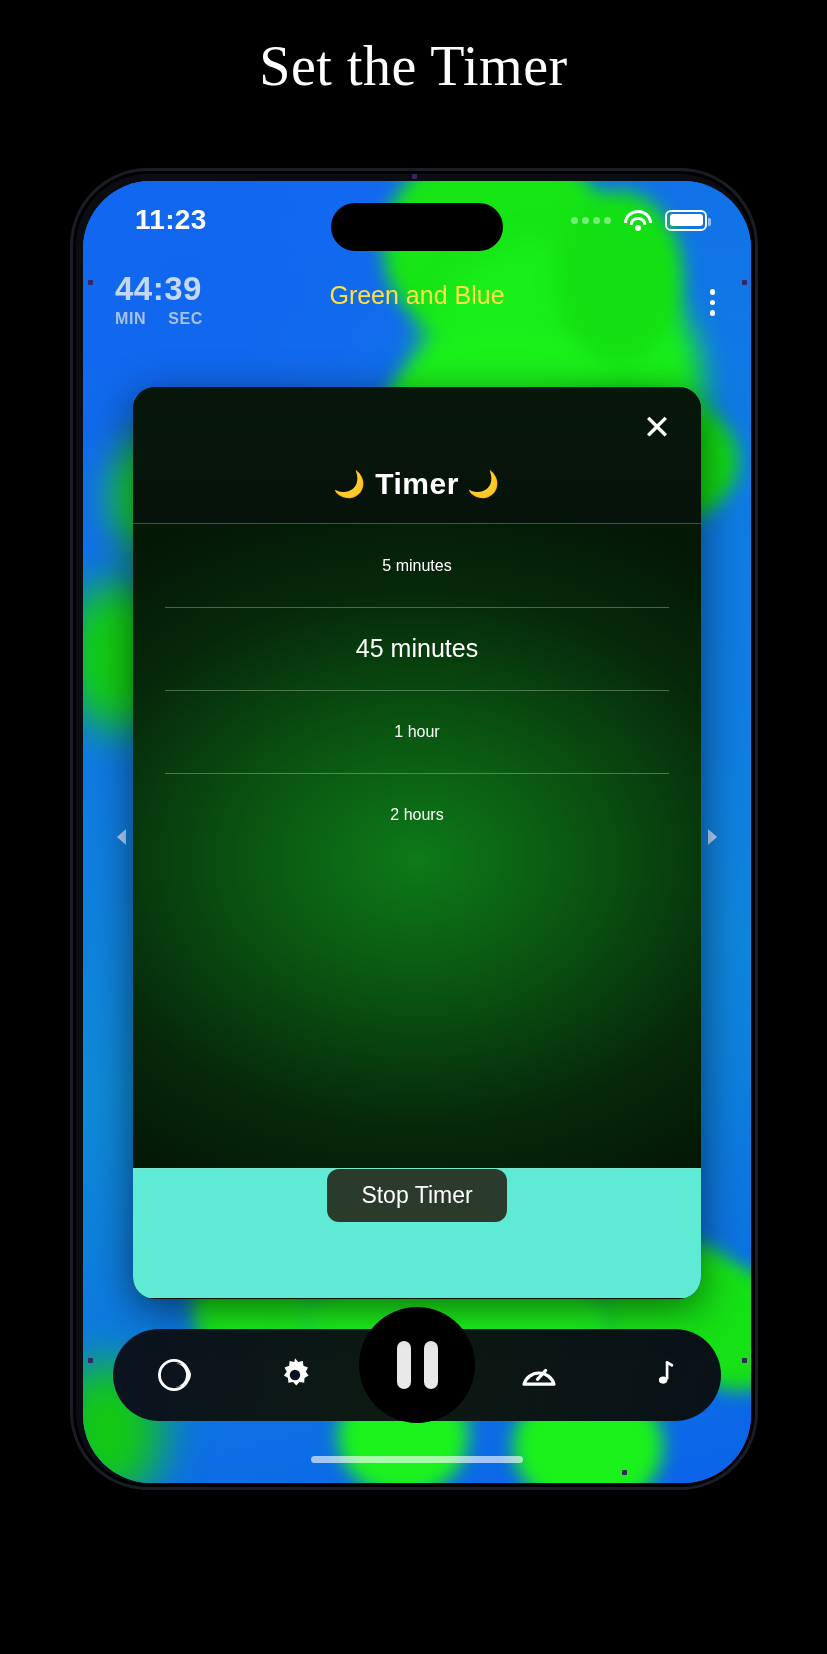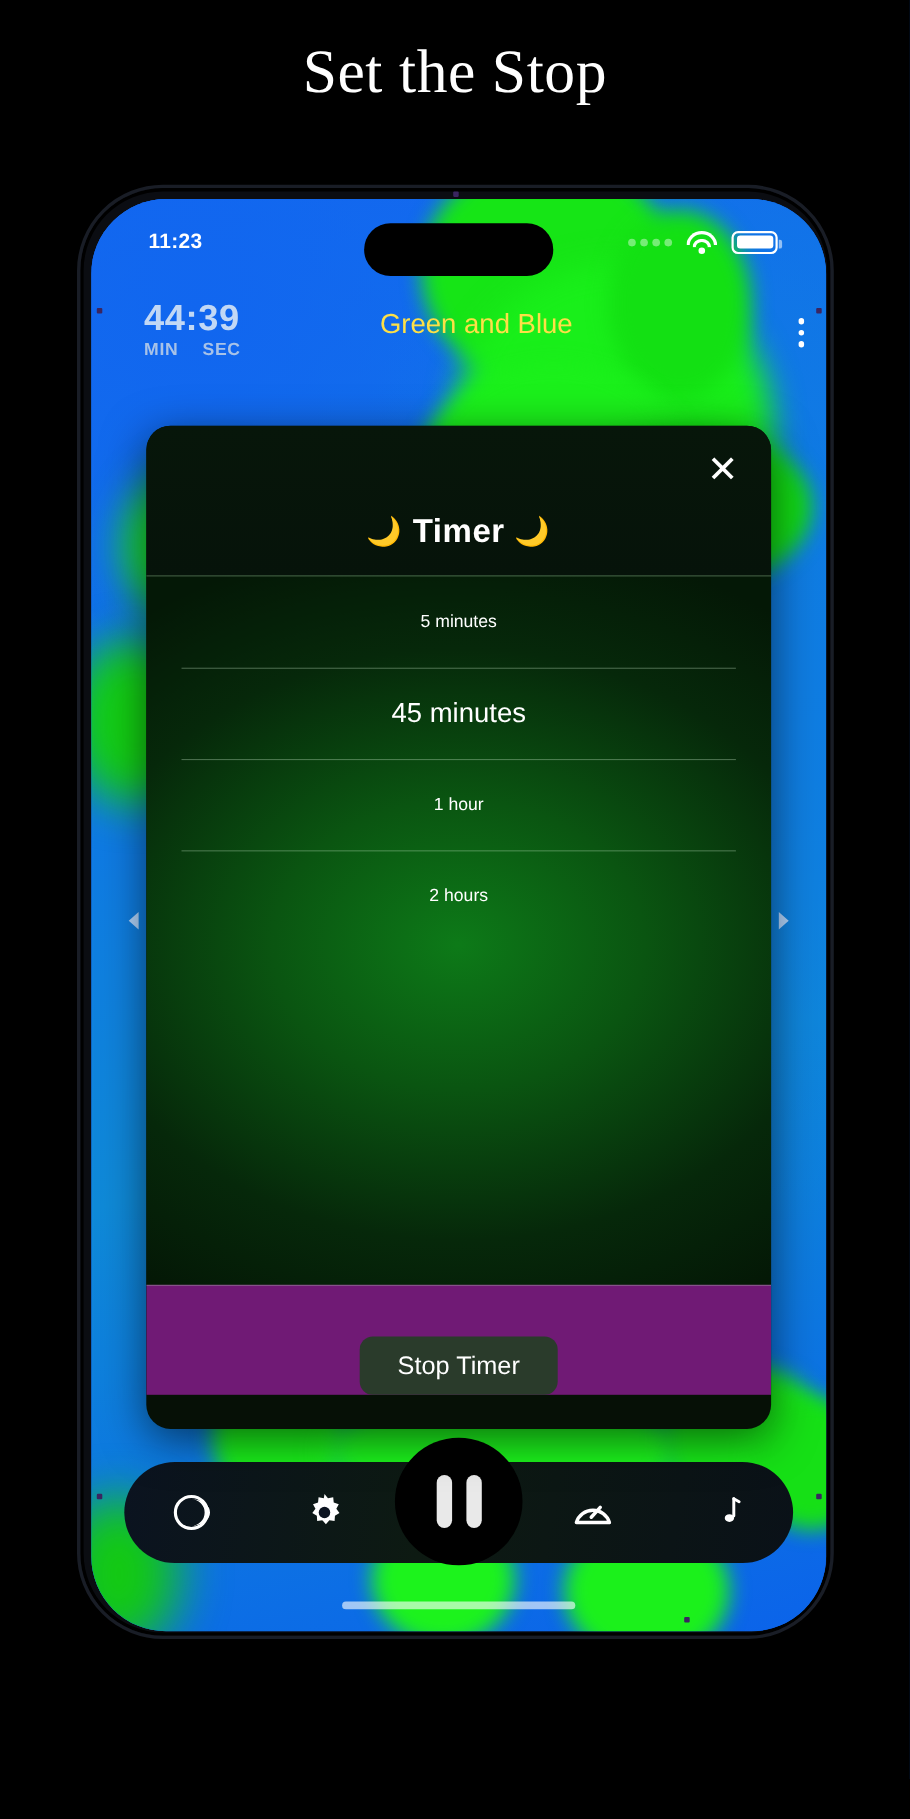--- a/index.html
+++ b/index.html
@@ -60,21 +60,21 @@
   .g12{left:255px; top:1195px; width:130px; height:120px; background:#1cf31c; }
   .g13{left:430px; top:1200px; width:150px; height:130px; background:#1bf11b; }
   .g14{left:-30px; top:1180px; width:110px; height:140px; background:#13c913; filter:blur(22px);}
 
   
   .status-bar{
     position:absolute; left:0; top:0; width:100%; height:78px;
     display:flex; align-items:center; justify-content:space-between;
     padding:0 44px 0 52px; z-index:6;
   }
-  .status-time{ color:#fff; font-size:19px; font-weight:700; letter-spacing:.3px; }
+  .status-time{ color:#fff; font-size:28px; font-weight:700; letter-spacing:.3px; }
   .status-right{ display:flex; align-items:center; gap:12px; }
   .cell-dots{ display:flex; gap:4px; align-items:center; }
   .cell-dots i{ width:7px; height:7px; border-radius:50%; background:rgba(255,255,255,.42); display:block; }
   .wifi-icon{ width:30px; height:22px; position:relative; }
   .wifi-icon b{
     position:absolute; left:50%; transform:translateX(-50%);
     border:3.2px solid #fff; border-bottom:none;
     border-radius:50% 50% 0 0 / 100% 100% 0 0;
   }
   .wifi-icon b:nth-child(1){ top:1px;  width:28px; height:13px; }
@@ -90,21 +90,21 @@
   }
   .battery i{ position:absolute; inset:2.5px; background:#fff; border-radius:3px; display:block; }
 
   .dynamic-island{
     position:absolute; left:50%; top:22px; transform:translateX(-50%);
     width:172px; height:48px; border-radius:26px; background:#000; z-index:7;
   }
 
   
   .app-topbar{
-    position:absolute; left:16px; top:90px; width:100%; height:76px;
+    position:absolute; left:0; top:90px; width:100%; height:76px;
     z-index:5;
     padding-left:44px;
   }
   .elapsed{ position:absolute; left:32px; top:0; }
   .elapsed-time{ color:#c2d8f5; font-size:33px; font-weight:700; letter-spacing:.5px; line-height:36px; }
   .elapsed-units{ display:flex; gap:22px; margin-top:3px; }
   .elapsed-units span{ color:#a7c2e8; font-size:16px; font-weight:600; letter-spacing:.6px; }
   .track-title{
     position:absolute; left:50%; top:10px; transform:translateX(-50%);
     color:#fde047; font-size:25px; white-space:nowrap;
@@ -173,24 +173,24 @@
     display:flex; align-items:center; justify-content:center;
     color:#fff; font-size:16px;
   }
   .opt + .opt::before{
     content:""; position:absolute; left:32px; right:32px; top:0;
     height:1px; background:rgba(210,240,210,.33);
   }
   .opt.selected{ font-weight:400; font-size:25px; }
 
   .modal-foot{
-    position:relative; height:100px;
-    background:#701a75;
+    position:relative; height:130px;
+    background:#5eead4;
     border-top:1px solid rgba(190,230,190,.28);
-    display:flex; align-items:flex-end; justify-content:center;
+    display:flex; align-items:flex-start; justify-content:center;
   }
   .stop-btn{
     background:#2a3b2b;
     color:#fff; font-size:23px; font-weight:400;
     padding:13px 34px; border-radius:12px;
     border:none;
   }
 
   
   .bottom-nav{
@@ -217,21 +217,21 @@
     width:212px; height:7px; border-radius:4px; background:rgba(255,255,255,.62);
     z-index:8;
   }
 
   
   .frame-dot{ position:absolute; width:5px; height:5px; background:#3a2560; border-radius:1px; z-index:20; }
 </style>
 </head>
 <body>
 
-<div class="page-heading">Set the Stop</div>
+<div class="page-heading">Set the Timer</div>
 
 <div class="phone-frame">
   <div class="phone-screen">
 
     <div class="wallpaper">
       <div class="base"></div>
       <div class="blob g1"></div>
       <div class="blob g2"></div>
       <div class="blob g3"></div>
       <div class="blob g4"></div>

